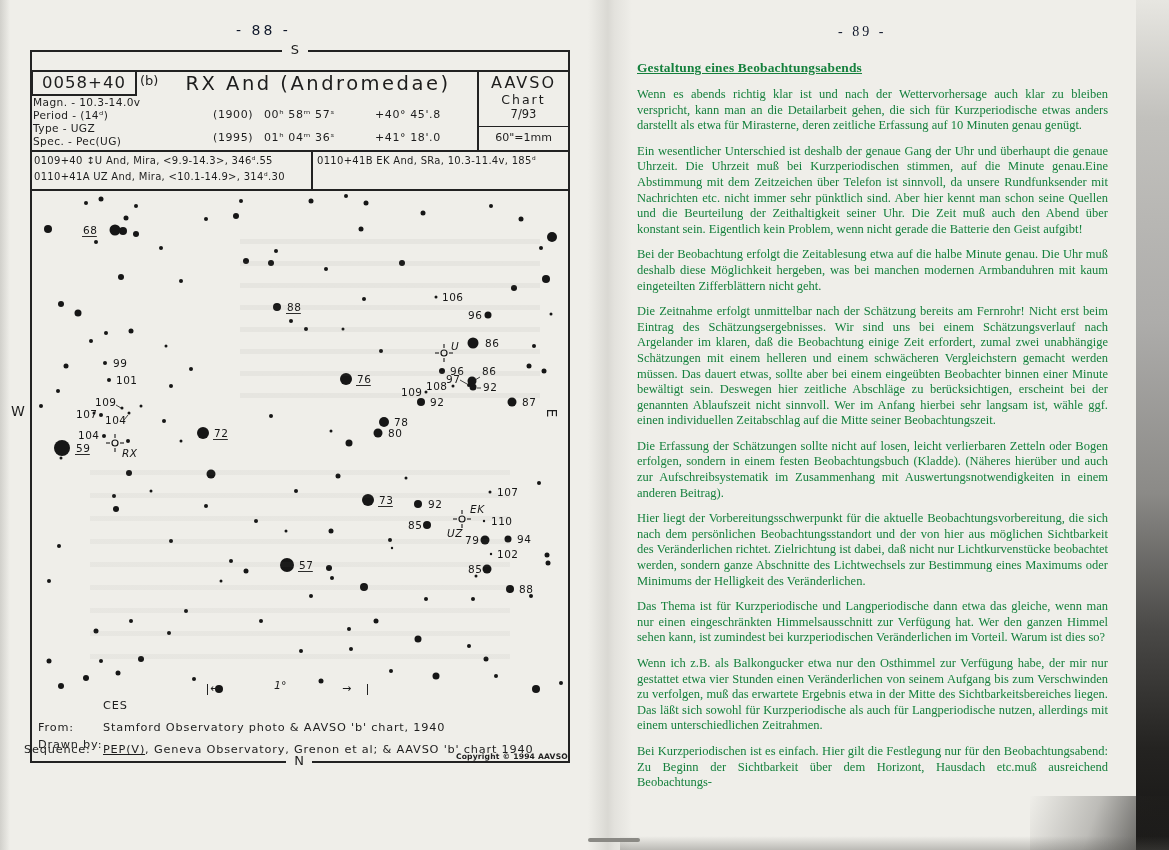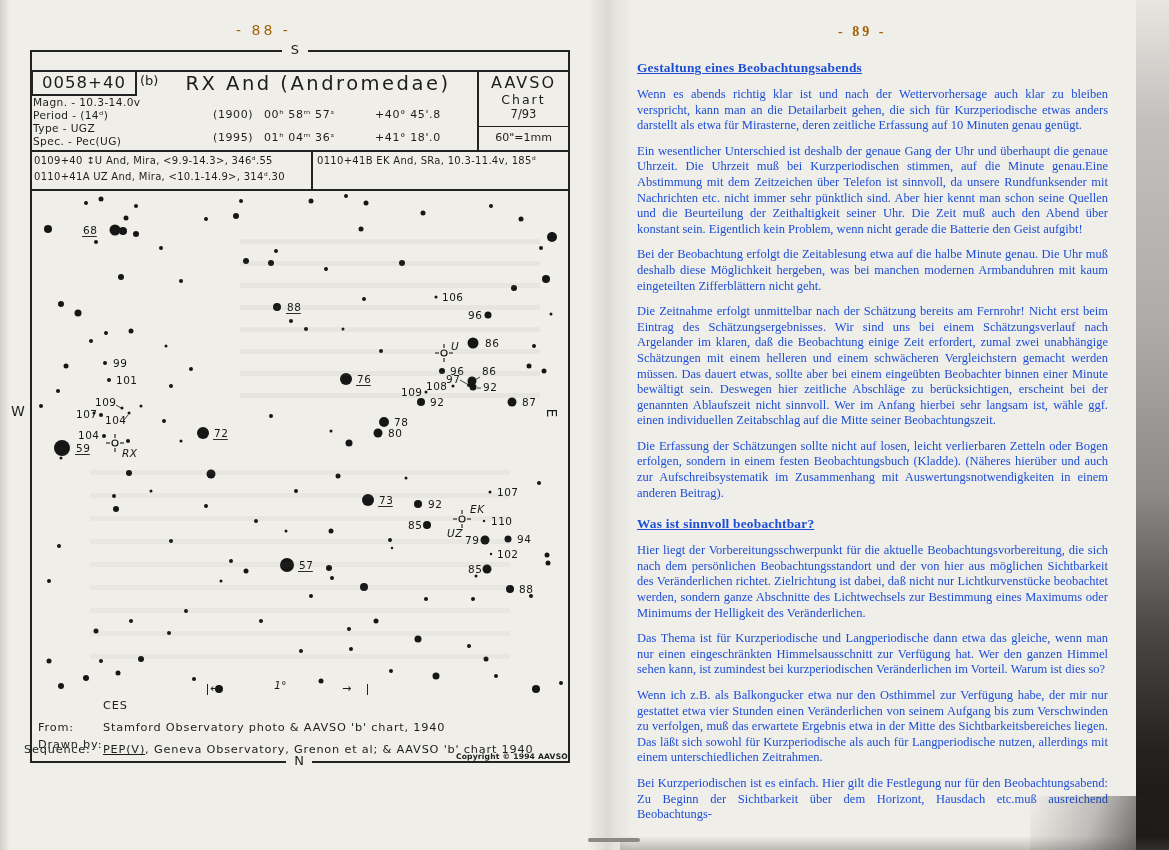--- a/index.html
+++ b/index.html
@@ -7,23 +7,23 @@
   #root{position:absolute;left:0;top:0;width:1169px;height:850px;background:#efeee9;}
   .abs{position:absolute;}
   
   #spine-shadow{left:588px;top:0;width:44px;height:850px;background:linear-gradient(90deg,rgba(120,118,112,0) 0%,rgba(120,118,112,.18) 45%,rgba(120,118,112,.10) 60%,rgba(120,118,112,0) 100%);}
   #right-edge-shadow{left:1136px;top:0;width:33px;height:850px;background:linear-gradient(180deg,#e7e6e1 0%,#c2c1bd 14%,#adacaa 38%,#8b8a87 58%,#4a4947 74%,#242321 88%,#161514 100%);}
   #corner-shadow{left:1030px;top:796px;width:139px;height:54px;background:linear-gradient(110deg,rgba(40,39,37,0) 0%,rgba(40,39,37,.25) 45%,rgba(30,29,27,.85) 100%);}
   #bottom-shadow{left:620px;top:836px;width:549px;height:14px;background:linear-gradient(180deg,rgba(90,89,85,0) 0%,rgba(90,89,85,.35) 100%);}
   #left-edge-shadow{left:0;top:0;width:10px;height:850px;background:linear-gradient(90deg,rgba(120,119,114,.25),rgba(120,119,114,0));}
   #spine-dash{left:588px;top:838px;width:52px;height:4px;background:#8a8984;border-radius:2px;}
   
-  .pagenum{font-size:14px;letter-spacing:3px;color:#a16207;}
+  .pagenum{font-size:14px;letter-spacing:3px;color:#0f172a;}
   #pagenum-left{left:236px;top:22px;}
-  #pagenum-right{left:838px;top:24px;font-family:"Liberation Serif",serif;font-weight:bold;}
+  #pagenum-right{left:838px;top:24px;font-family:"Liberation Serif",serif;font-weight:normal;}
   
   .line{background:#222;}
   .ct{color:#1d1d1d;}
   #b-top{left:30px;top:50px;width:540px;height:1.6px;}
   #b-left{left:30px;top:50px;width:1.6px;height:713px;}
   #b-right{left:568px;top:50px;width:1.6px;height:713px;}
   #b-bottom{left:30px;top:761px;width:540px;height:1.7px;}
   #s-label{left:282px;top:42px;width:26px;text-align:center;font-size:13px;background:#efeee9;}
   #n-label{left:286px;top:753px;width:26px;text-align:center;font-size:13px;background:#efeee9;}
   #w-label{left:11px;top:403px;font-size:14px;}
@@ -62,21 +62,21 @@
   #sb-arrow-r{left:342px;top:682px;font-size:11px;}
   #sb-tick-r{left:367px;top:684px;width:1.4px;height:11px;background:#222;}
   
   .foot{font-size:11.3px;letter-spacing:.8px;white-space:nowrap;}
   #f-l1{left:38px;top:738px;}#f-v1{left:103px;top:699px;}
   #f-l2{left:38px;top:721px;}#f-v2{left:103px;top:721px;}
   #f-l3{left:24px;top:743px;}#f-v3{left:103px;top:743px;}
   #f-v3 .u{text-decoration:underline;}
   #f-copy{left:420px;top:752px;width:148px;text-align:right;font-size:7.6px;font-weight:bold;letter-spacing:.2px;}
   
-  #article{left:637px;top:60px;width:471px;color:#1d4ed8;font-family:"Liberation Serif",serif;}
+  #article{left:637px;top:60px;width:471px;color:#15803d;font-family:"Liberation Serif",serif;}
   #article .heading{font-size:13.4px;font-weight:bold;text-decoration:underline;margin:0 0 11px 0;letter-spacing:.2px;}
   #article .heading.h2{margin-top:15px;}
   #article .para{font-size:12.5px;line-height:15.6px;text-align:justify;margin:0 0 10px 0;}
 </style>
 </head>
 <body>
 
 <div id="root">
 
   <div class="abs" id="spine-shadow"></div>
@@ -367,21 +367,20 @@
     <div class="abs ct" id="f-copy">Copyright © 1994 AAVSO</div>
   </div>
 
   <div class="abs" id="article">
       <div class="heading">Gestaltung eines Beobachtungsabends</div>
       <div class="para">Wenn es abends richtig klar ist und nach der Wettervorhersage auch klar zu bleiben verspricht, kann man an die Detailarbeit gehen, die sich für Kurzperiodische etwas anders darstellt als etwa für Mirasterne, deren zeitliche Erfassung auf 10 Minuten genau genügt.</div>
       <div class="para">Ein wesentlicher Unterschied ist deshalb der genaue Gang der Uhr und überhaupt die genaue Uhrzeit. Die Uhrzeit muß bei Kurzperiodischen stimmen, auf die Minute genau.Eine Abstimmung mit dem Zeitzeichen über Telefon ist sinnvoll, da unsere Rundfunksender mit Nachrichten etc. nicht immer sehr pünktlich sind. Aber hier kennt man schon seine Quellen und die Beurteilung der Zeithaltigkeit seiner Uhr. Die Zeit muß auch den Abend über konstant sein. Eigentlich kein Problem, wenn nicht gerade die Batterie den Geist aufgibt!</div>
       <div class="para">Bei der Beobachtung erfolgt  die Zeitablesung etwa auf die halbe Minute genau. Die Uhr muß deshalb diese Möglichkeit hergeben, was bei manchen modernen Armbanduhren mit kaum eingeteilten Zifferblättern nicht geht.</div>
       <div class="para">Die Zeitnahme erfolgt unmittelbar nach der Schätzung bereits am Fernrohr! Nicht erst beim Eintrag des Schätzungsergebnisses. Wir sind uns bei einem Schätzungsverlauf nach Argelander im klaren, daß die Beobachtung einige Zeit erfordert, zumal zwei unabhängige Schätzungen mit einem helleren und einem schwächeren Vergleichstern gemacht werden müssen. Das dauert etwas, sollte aber bei einem eingeübten Beobachter binnen einer Minute bewältigt sein. Deswegen hier zeitliche Abschläge zu berücksichtigen, erscheint bei der genannten Ablaufszeit nicht sinnvoll. Wer im Anfang hierbei sehr langsam ist, wähle ggf. einen individuellen Zeitabschlag auf die Mitte seiner Beobachtungszeit.</div>
       <div class="para">Die Erfassung der Schätzungen sollte nicht auf losen, leicht verlierbaren Zetteln oder Bogen erfolgen, sondern in einem festen Beobachtungsbuch (Kladde). (Näheres hierüber und auch zur Aufschreibsystematik im Zusammenhang mit Auswertungsnotwendigkeiten in einem anderen Beitrag).</div>
-      <div class="heading h2">Was ist sinnvoll beobachtbar?</div>
       <div class="para">Hier liegt der Vorbereitungsschwerpunkt für die aktuelle Beobachtungsvorbereitung, die sich nach dem persönlichen Beobachtungsstandort und der von hier aus möglichen Sichtbarkeit des Veränderlichen richtet. Zielrichtung ist dabei, daß nicht nur Lichtkurvenstücke beobachtet werden, sondern ganze Abschnitte des Lichtwechsels zur Bestimmung eines Maximums oder Minimums der Helligkeit des Veränderlichen.</div>
       <div class="para">Das Thema ist für Kurzperiodische und Langperiodische dann etwa das gleiche, wenn man nur einen eingeschränkten Himmelsausschnitt zur Verfügung hat. Wer den ganzen Himmel sehen kann, ist zumindest bei kurzperiodischen Veränderlichen im Vorteil. Warum ist dies so?</div>
       <div class="para">Wenn ich z.B. als Balkongucker etwa nur den Osthimmel zur Verfügung habe, der mir nur gestattet etwa vier Stunden einen Veränderlichen von seinem Aufgang bis zum Verschwinden zu verfolgen, muß das erwartete Ergebnis etwa in der Mitte des Sichtbarkeitsbereiches liegen. Das läßt sich sowohl für Kurzperiodische als auch für Langperiodische nutzen, allerdings mit einem unterschiedlichen Zeitrahmen.</div>
       <div class="para">Bei Kurzperiodischen ist es einfach. Hier gilt die Festlegung nur für den Beobachtungsabend: Zu Beginn der Sichtbarkeit über dem Horizont, Hausdach etc.muß ausreichend Beobachtungs-</div>
     </div>
 
   <div class="abs" id="right-edge-shadow"></div>
   <div class="abs" id="corner-shadow"></div>
   <div class="abs" id="bottom-shadow"></div>
   <div class="abs" id="spine-dash"></div>

